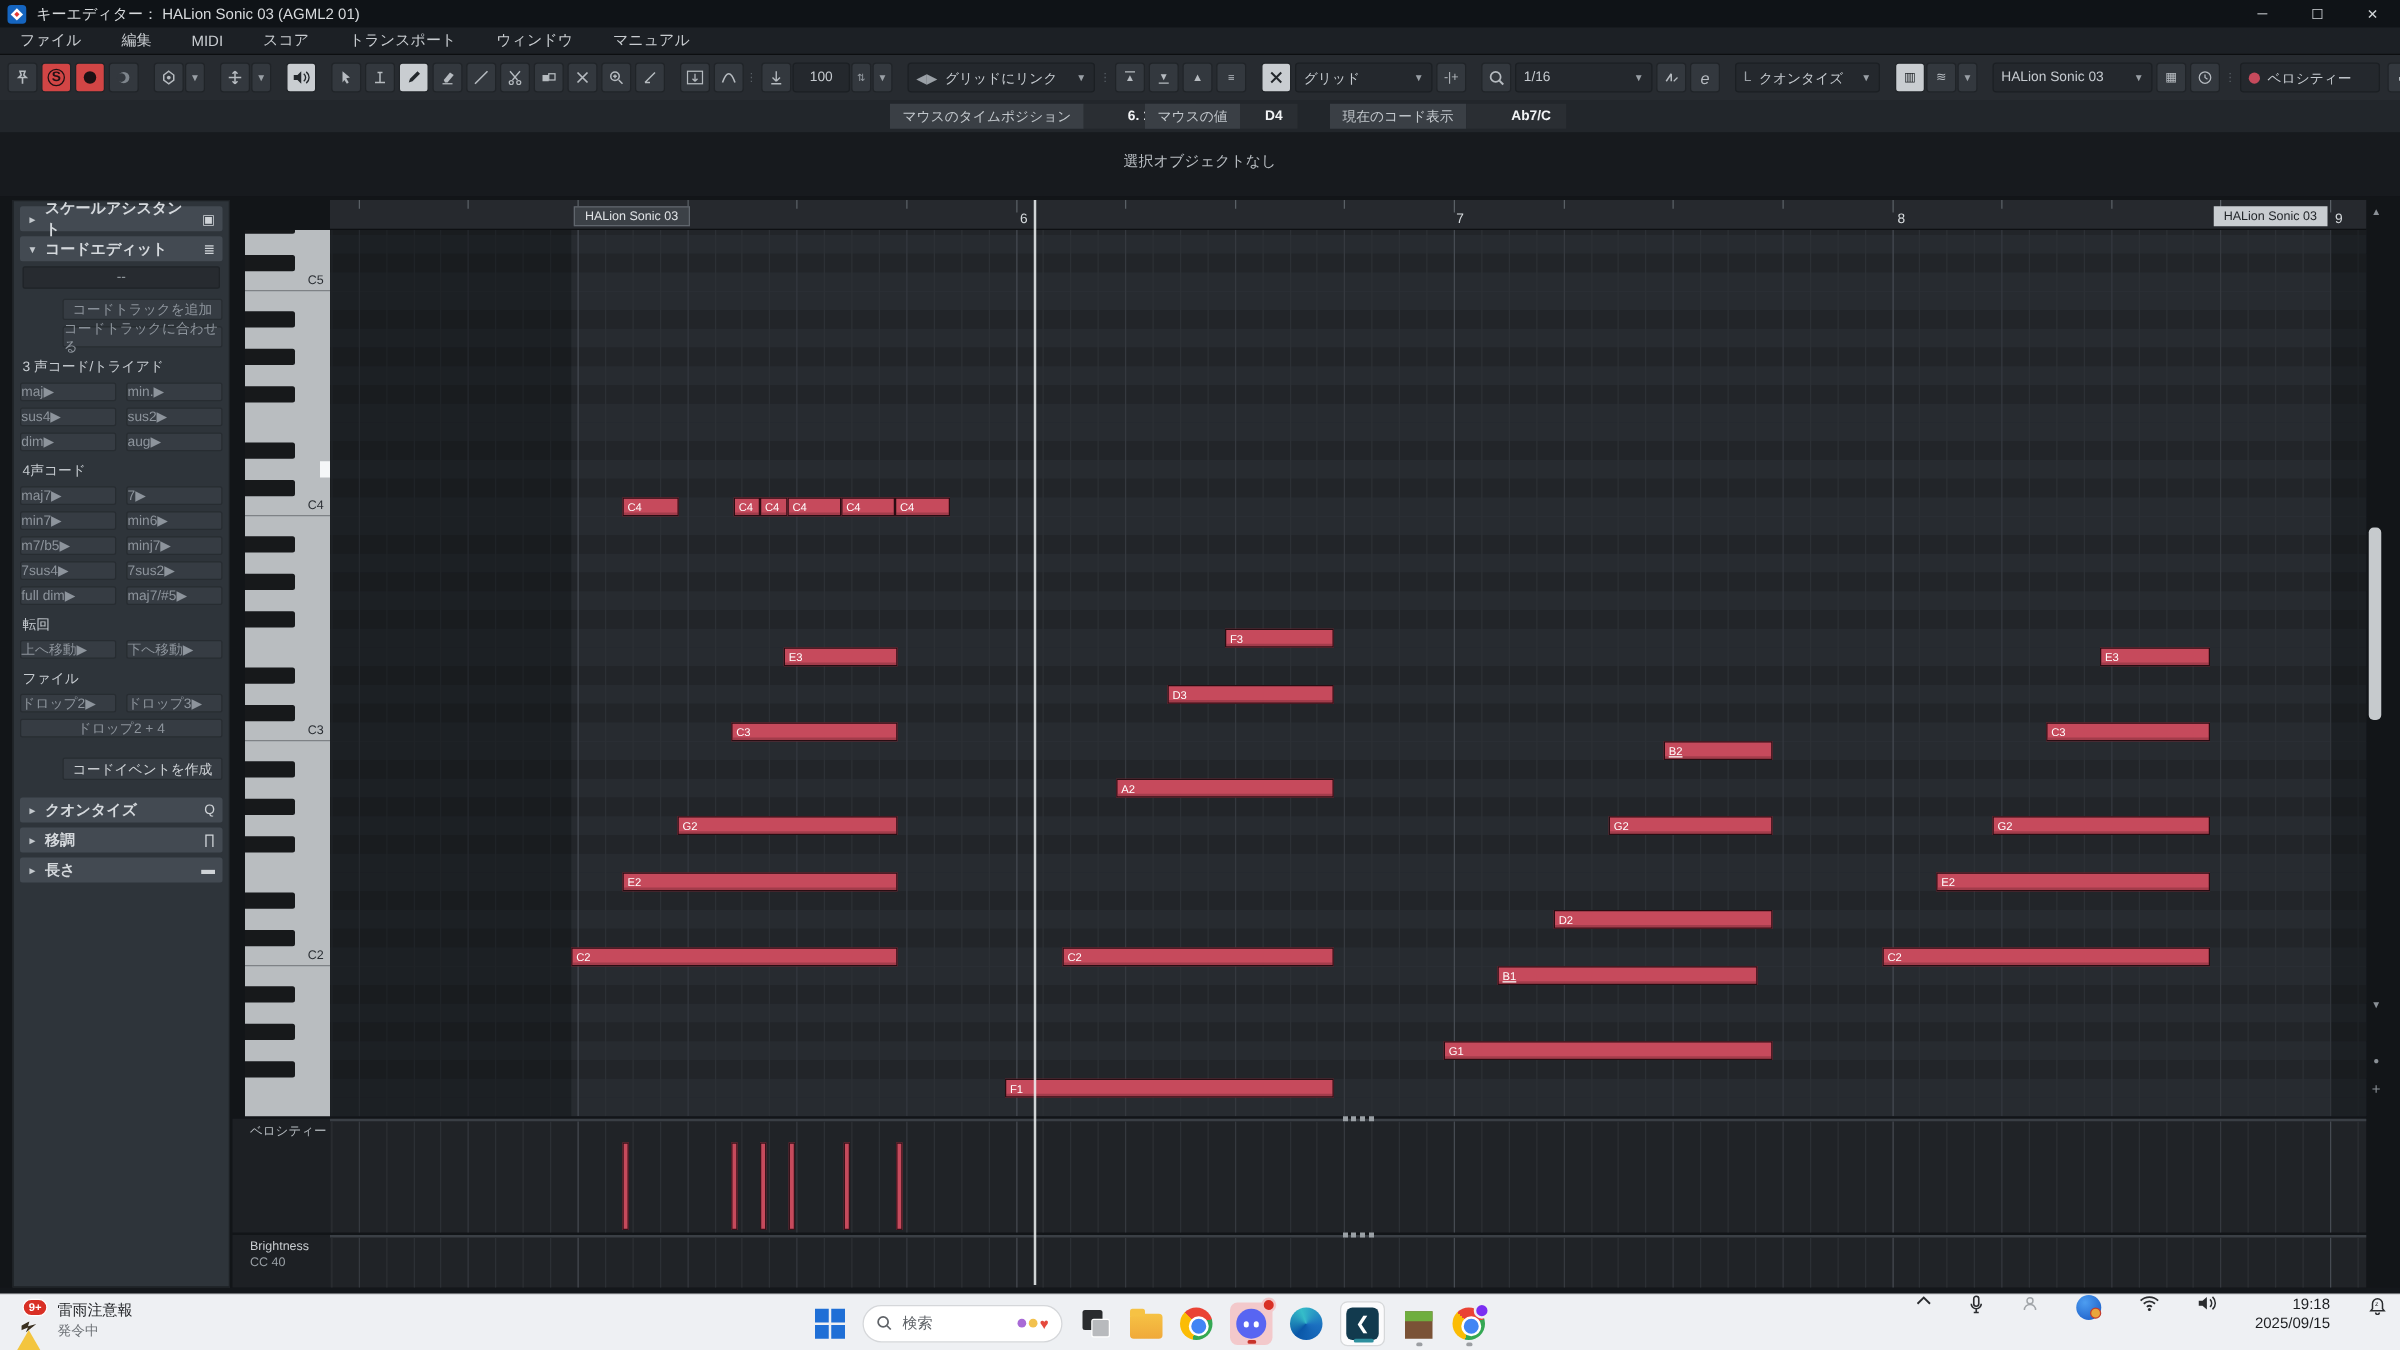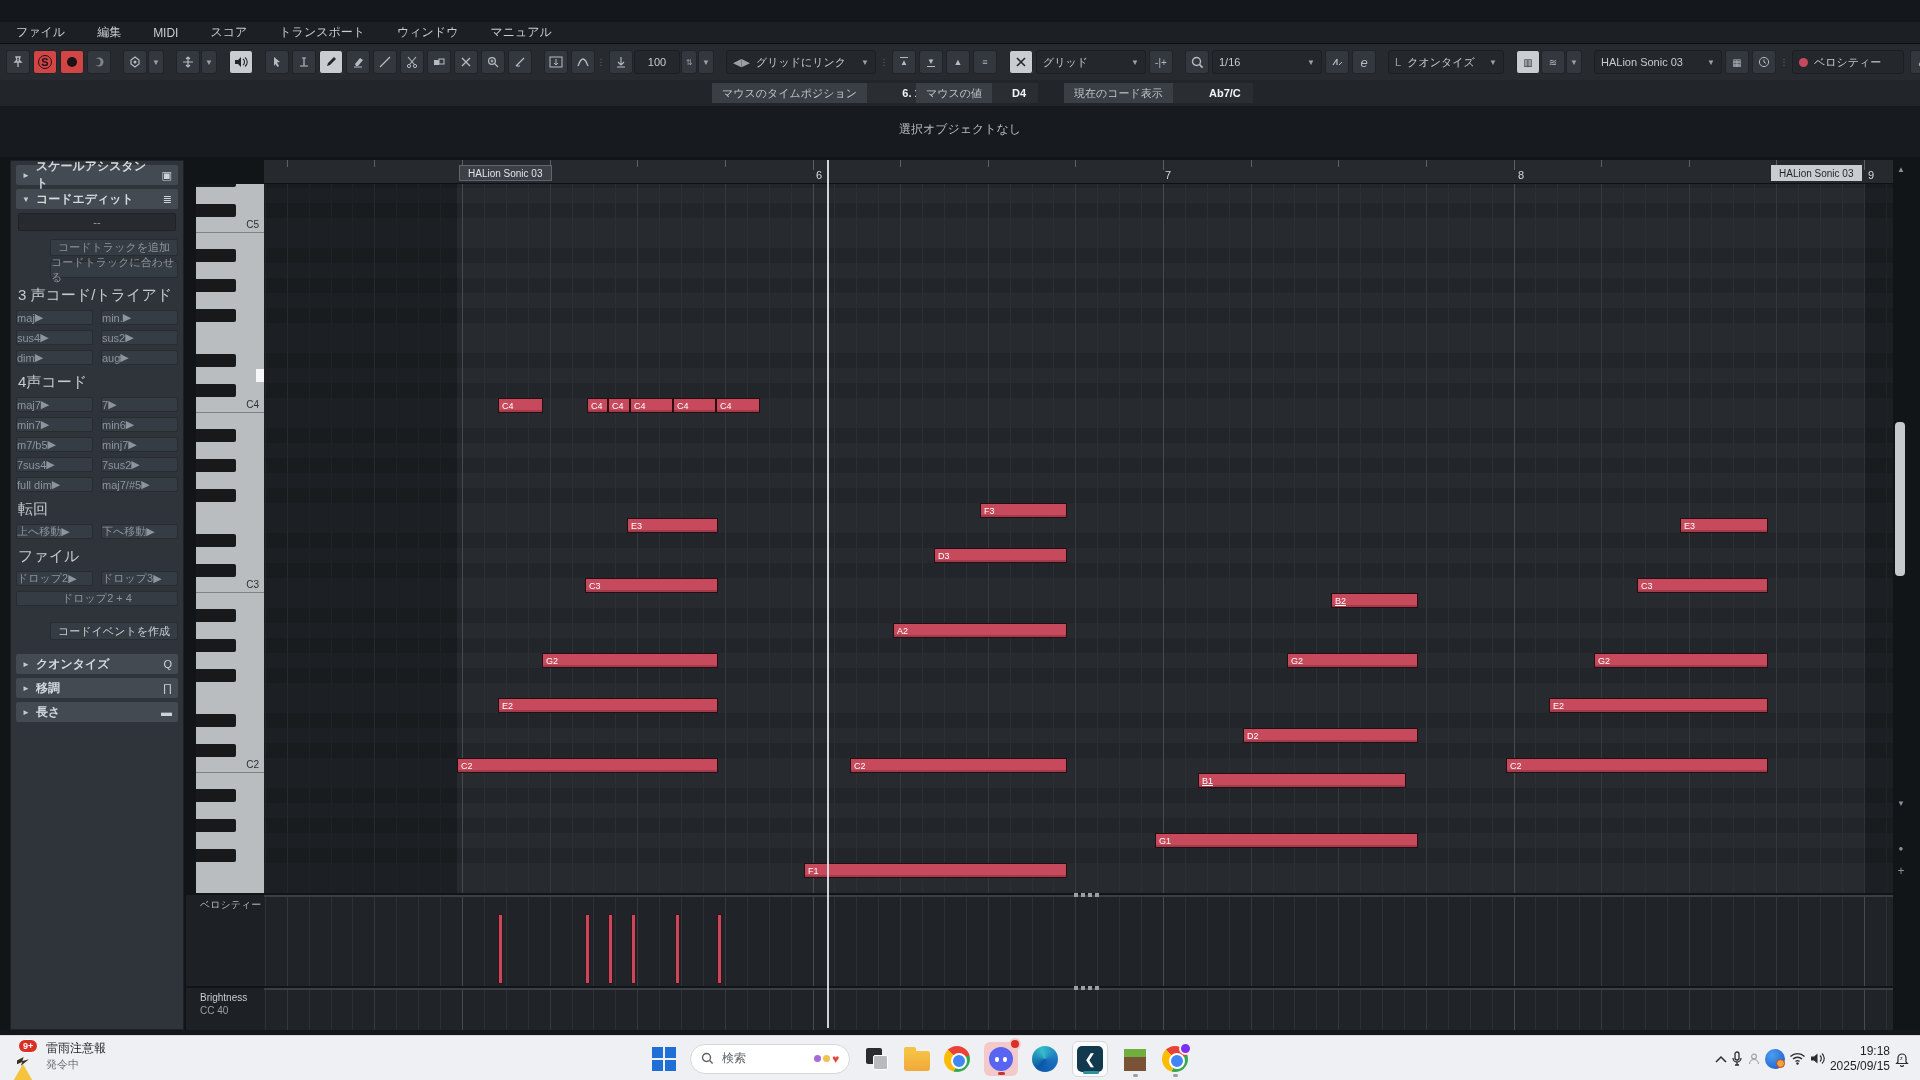--- a/index.html
+++ b/index.html
@@ -40,21 +40,21 @@
   #main{position:absolute;left:0;top:157px;width:1920px;height:873px;background:#121518;}
 
   
   #inspector{position:absolute;left:10px;top:3px;width:174px;height:870px;background:#2e343a;border:1px solid #1d2125;padding:4px 5px;overflow:hidden;}
   .sechead{height:20px;background:#434a52;border-radius:2px;display:flex;align-items:center;color:#d5d9dd;font-size:12px;font-weight:bold;padding:0 6px;gap:6px;margin-bottom:4px;}
   .sechead .tri{font-size:8px;color:#c3c8cd;}
   .sechead .hicon{margin-left:auto;color:#cfd3d7;font-size:11px;font-weight:normal;}
   .chorddisp{height:18px;background:#272b30;border:1px solid #1f2327;border-radius:2px;color:#9aa0a6;font-size:11px;display:flex;align-items:center;justify-content:center;margin:4px 2px 8px 2px;}
   .insbtn{height:17px;background:#363c43;border:1px solid #272c31;border-radius:2px;color:#8d949c;font-size:11px;display:flex;align-items:center;justify-content:center;margin:0 0 5px 34px;width:128px;}
   .insbtn.on{color:#ced2d6;}
-  .seclabel{color:#c6cbd0;font-size:15px;margin:8px 0 5px 2px;}
+  .seclabel{color:#c6cbd0;font-size:11px;margin:8px 0 5px 2px;}
   .chordrow{display:flex;gap:8px;margin-bottom:5px;}
   .chordbtn{flex:1;height:15px;background:#363c43;border:1px solid #272c31;border-radius:2px;display:flex;align-items:center;color:#8d949c;font-size:11px;}
   .chordbtn.wide{flex:none;width:100%;}
 
   
   #ruler{position:absolute;left:264px;top:3px;width:1629px;height:24px;background:#26292e;border-bottom:1px solid #0e1013;overflow:hidden;}
   .rnum{position:absolute;top:9px;color:#d6dadd;font-size:11px;}
   .rtick{position:absolute;top:0;width:1px;background:#5a6066;}
   .plabel{position:absolute;top:5px;height:16px;font-size:10px;display:flex;align-items:center;padding:0 8px;}
   .plabel.dark{background:#3c4147;border:1px solid #60666d;color:#e0e3e6;}
@@ -118,30 +118,39 @@
   .badge-r{position:absolute;right:-3px;top:-4px;width:12px;height:12px;border-radius:50%;background:#d93025;border:2px solid #f3c9cb;}
   .rundot{position:absolute;left:14px;bottom:1px;width:7px;height:3px;border-radius:2px;background:#c8332a;}
   .edge{border-radius:50%;background:conic-gradient(from 220deg,#0a57a8,#35bdc9,#1b6fc0,#0a57a8);}
   .cubwrap{width:36px;height:36px;background:#fbfbfc;border:1px solid #d6d8da;border-radius:6px;display:flex;align-items:center;justify-content:center;position:relative;}
   .cub{width:26px;height:26px;background:#123a4e;border-radius:5px;color:#fff;display:flex;align-items:center;justify-content:center;font-size:14px;font-weight:bold;}
   .cubline{position:absolute;left:10px;bottom:2px;width:16px;height:3px;border-radius:2px;background:#2d8f9e;}
   .mc{margin-top:3px;height:22px;width:22px;background:#7a5236;position:relative;}
   .mc:before{content:"";position:absolute;left:0;top:0;width:22px;height:8px;background:#6fae3f;}
   .graydot{position:absolute;left:11px;bottom:-5px;width:5px;height:3px;border-radius:2px;background:#9b9ea2;}
   .pbadge{position:absolute;right:-4px;top:-4px;width:13px;height:13px;border-radius:50%;background:#7b2ff2;border:2px solid #eef0f3;}
-  #tray{position:absolute;right:10px;top:0;height:45px;display:flex;align-items:center;gap:4px;color:#2a2c2f;}
+  #tray{position:absolute;right:10px;top:0;height:45px;display:flex;gap:30px;color:#2a2c2f;}
   #clock{text-align:right;font-size:12px;color:#1d1f22;line-height:15px;}
   .sphere{width:20px;height:20px;border-radius:50%;background:radial-gradient(circle at 35% 30%,#4d9df0,#1657c4);position:relative;}
   .sphere:after{content:"";position:absolute;right:0;bottom:1px;width:7px;height:7px;border-radius:50%;background:#e8a63c;border:1px solid #c43c2e;}
 </style>
 </head>
 <body>
 
 <div id="app">
 
+  <div id="titlebar">
+    <span class="appicon"></span>
+    <span>キーエディター： HALion Sonic 03 (AGML2 01)</span>
+    <div id="winbtns">
+      <div class="winbtn">─</div>
+      <div class="winbtn">☐</div>
+      <div class="winbtn close">✕</div>
+    </div>
+  </div>
 
   <div id="menubar">
     <span class="menuitem">ファイル</span>
     <span class="menuitem">編集</span>
     <span class="menuitem">MIDI</span>
     <span class="menuitem">スコア</span>
     <span class="menuitem">トランスポート</span>
     <span class="menuitem">ウィンドウ</span>
     <span class="menuitem">マニュアル</span>
   </div>

